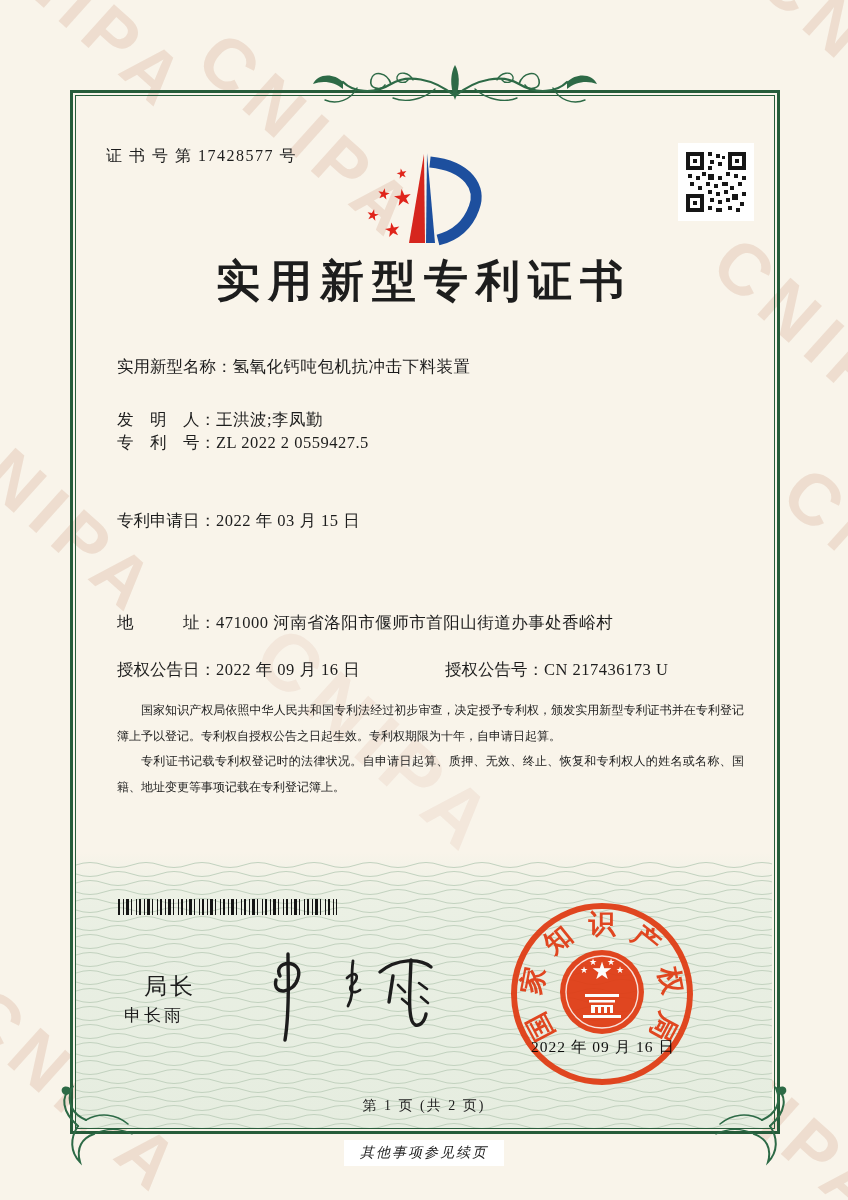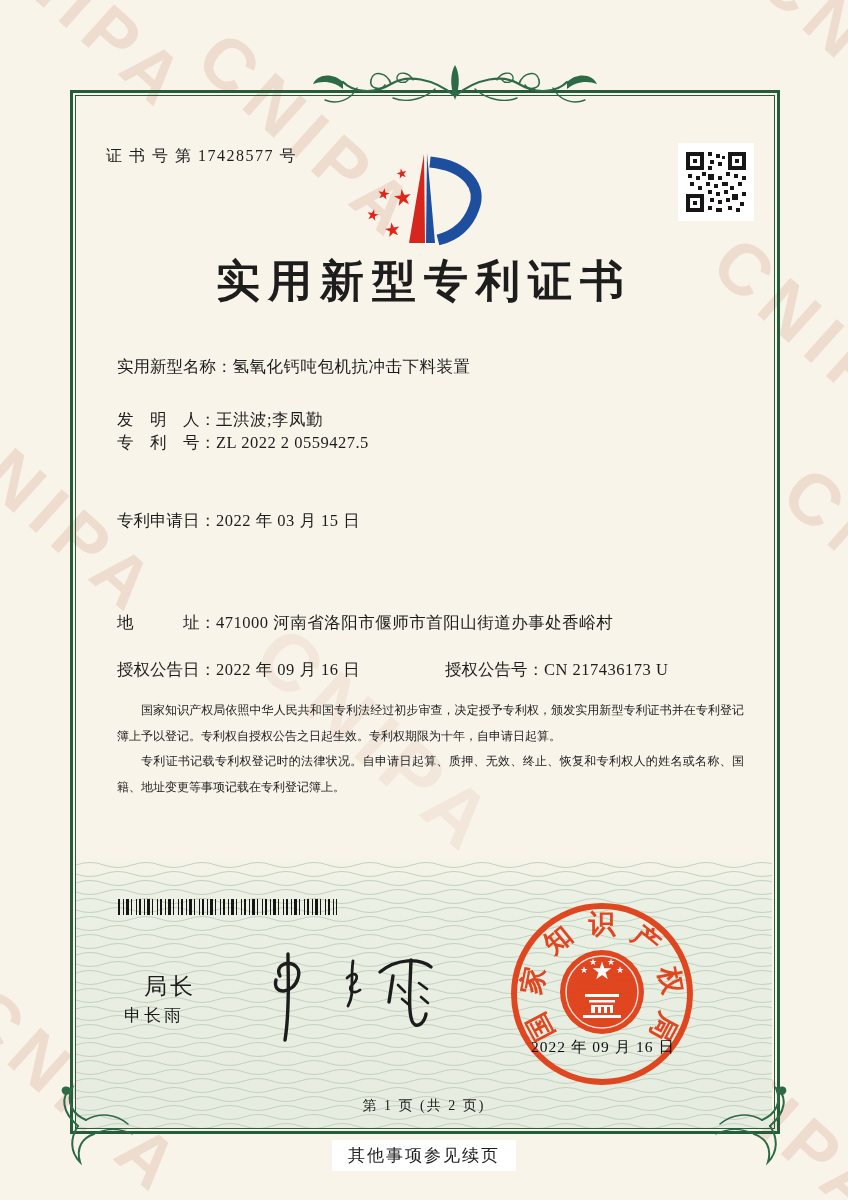--- a/index.html
+++ b/index.html
@@ -40,21 +40,21 @@
   
   .signer-title{position:absolute;left:124px;top:971px;font-size:23px;letter-spacing:3px;z-index:5;margin-left:20px;}
   .signer-name{position:absolute;left:124px;top:1004px;font-size:17px;letter-spacing:3px;z-index:5;}
   .signature{position:absolute;left:252px;top:948px;z-index:5;}
   
   .seal{position:absolute;left:507px;top:899px;width:190px;height:190px;z-index:6;opacity:.93;}
   .seal-date{position:absolute;left:531px;top:1037px;font-size:15.5px;letter-spacing:1px;color:#111;z-index:7;
       mix-blend-mode:multiply;white-space:nowrap;}
   .pageno{position:absolute;left:14px;top:1097px;width:820px;text-align:center;font-size:14px;letter-spacing:2px;z-index:5;}
   .footnote{position:absolute;left:0;top:1140px;width:848px;text-align:center;z-index:5;}
-  .footnote span{display:inline-block;background:#ffffff;padding:4px 16px;font-size:17px;letter-spacing:2px;}
+  .footnote span{display:inline-block;background:#ffffff;padding:4px 16px;font-size:14px;letter-spacing:2px;font-style:italic;}
 </style>
 </head>
 <body>
 
 <div class="page">
 
   <div class="wm" style="left:-55px;top:-35px;">CNIPA</div>
   <div class="wm" style="left:175px;top:95px;">CNIPA</div>
   <div class="wm" style="left:735px;top:15px;">CNIPA</div>
   <div class="wm" style="left:690px;top:300px;">CNIPA</div>

